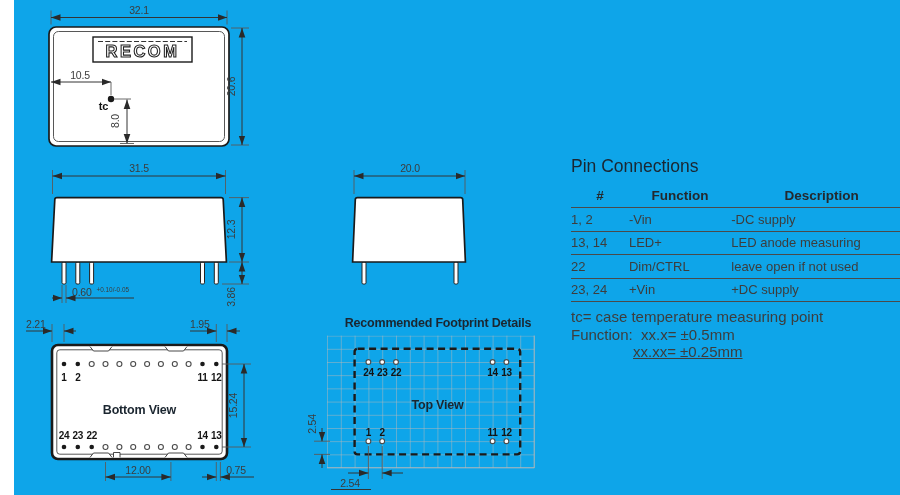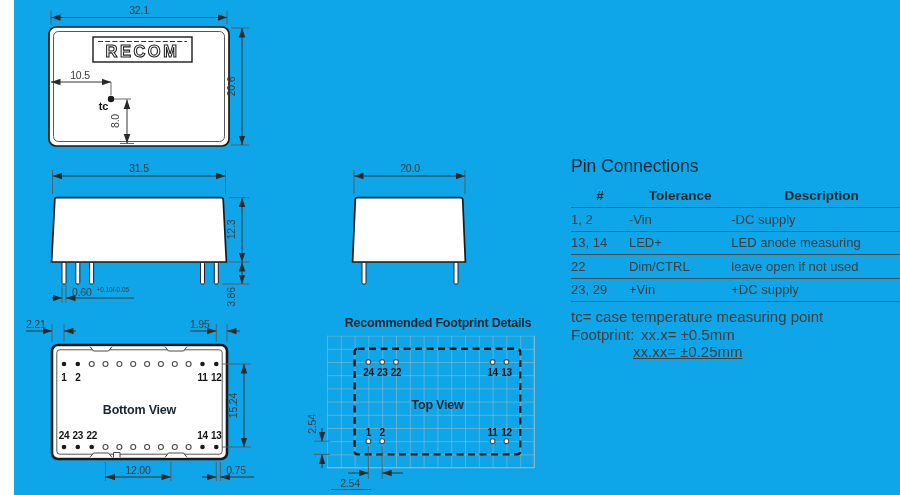--- a/index.html
+++ b/index.html
@@ -254,51 +254,51 @@
   <h2>Pin Connections</h2>
   <table class="pins">
     <colgroup>
           <col style="width:17%">
           <col style="width:30%">
           <col style="width:53%">
         </colgroup>
     <thead>
       <tr>
         <th>#</th>
-        <th>Tolerance</th>
+        <th>Function</th>
         <th>Description</th>
       </tr>
     </thead>
     <tbody>
       <tr>
         <td>1, 2</td>
         <td>-Vin</td>
         <td>-DC supply</td>
       </tr>
       <tr>
         <td>13, 14</td>
         <td>LED+</td>
         <td>LED anode measuring</td>
       </tr>
       <tr>
         <td>22</td>
         <td>Dim/CTRL</td>
         <td>leave open if not used</td>
       </tr>
       <tr>
-        <td>23, 29</td>
+        <td>23, 24</td>
         <td>+Vin</td>
         <td>+DC supply</td>
       </tr>
     </tbody>
   </table>
   <div class="notes">
     <div>tc= case temperature measuring point</div>
     <div>
-      <span class="lbl">Footprint:</span><span>xx.x= ±0.5mm</span>
+      <span class="lbl">Function:</span><span>xx.x= ±0.5mm</span>
     </div>
     <div class="tol2">
       <span>xx.xx= ±0.25mm</span>
     </div>
   </div>
 </div>
 
 </div>
 
 </body></html>

